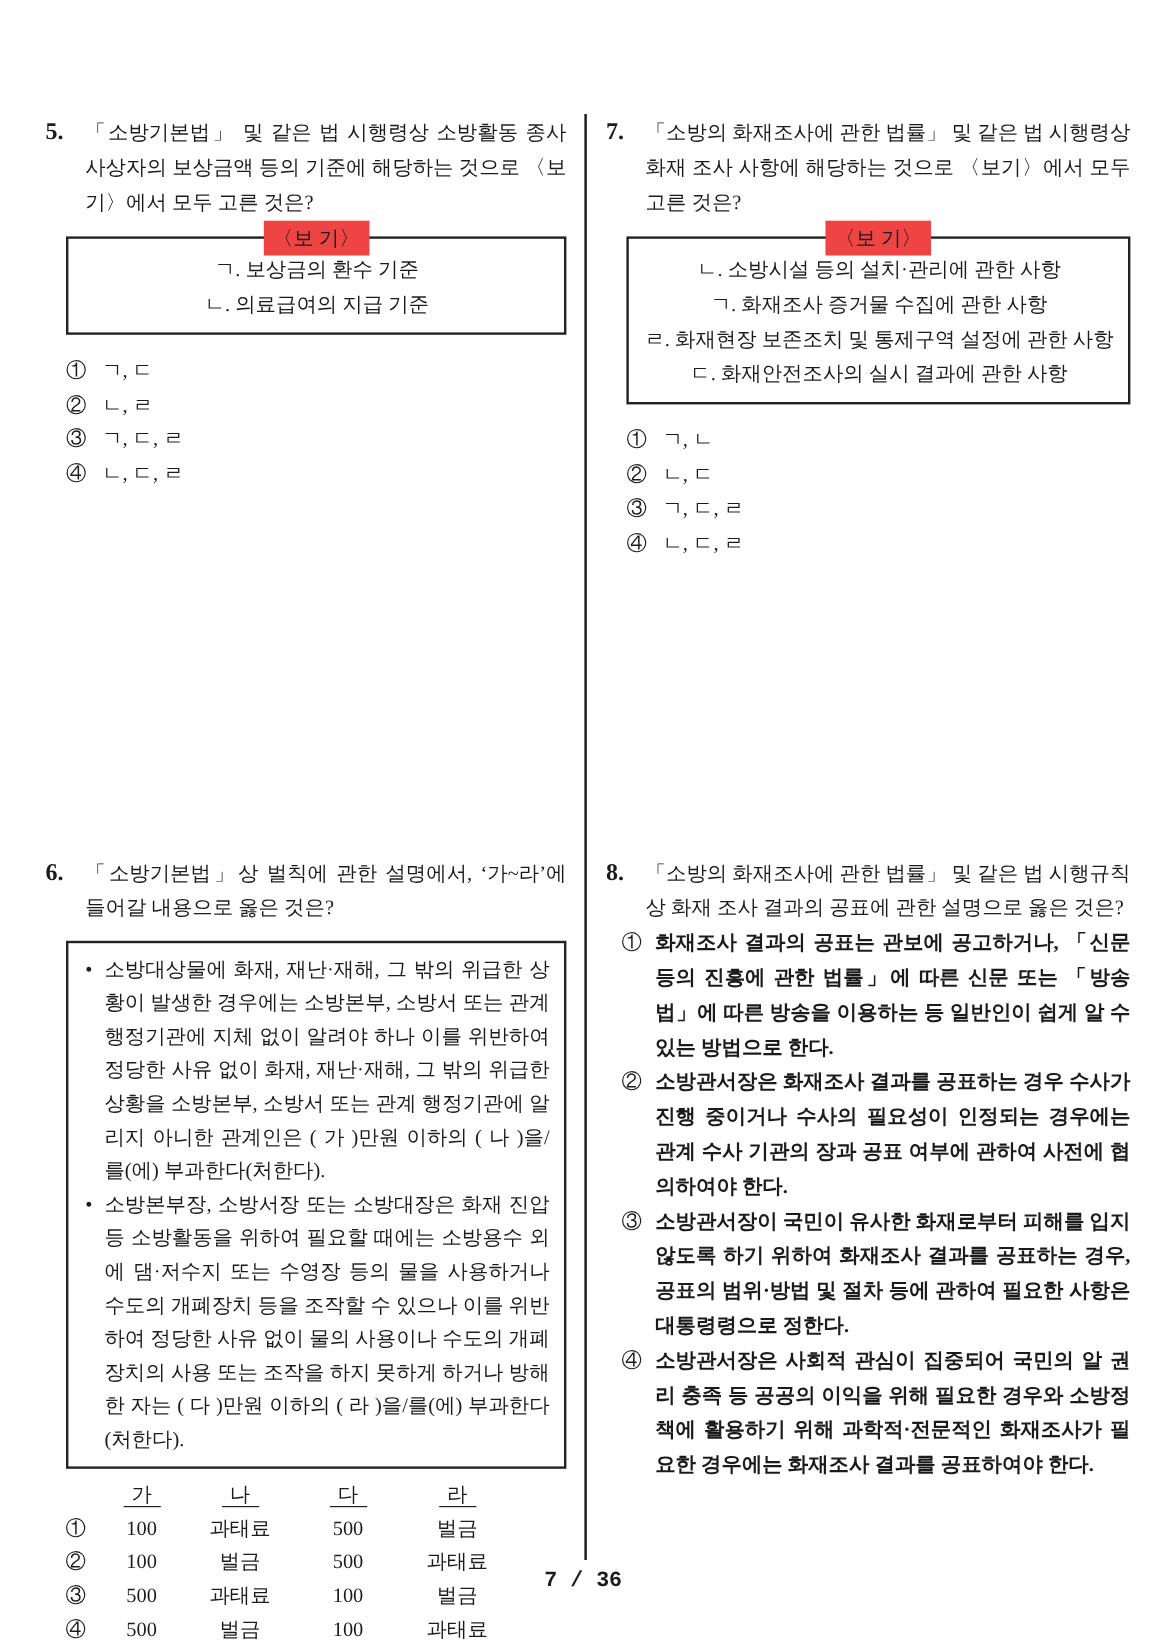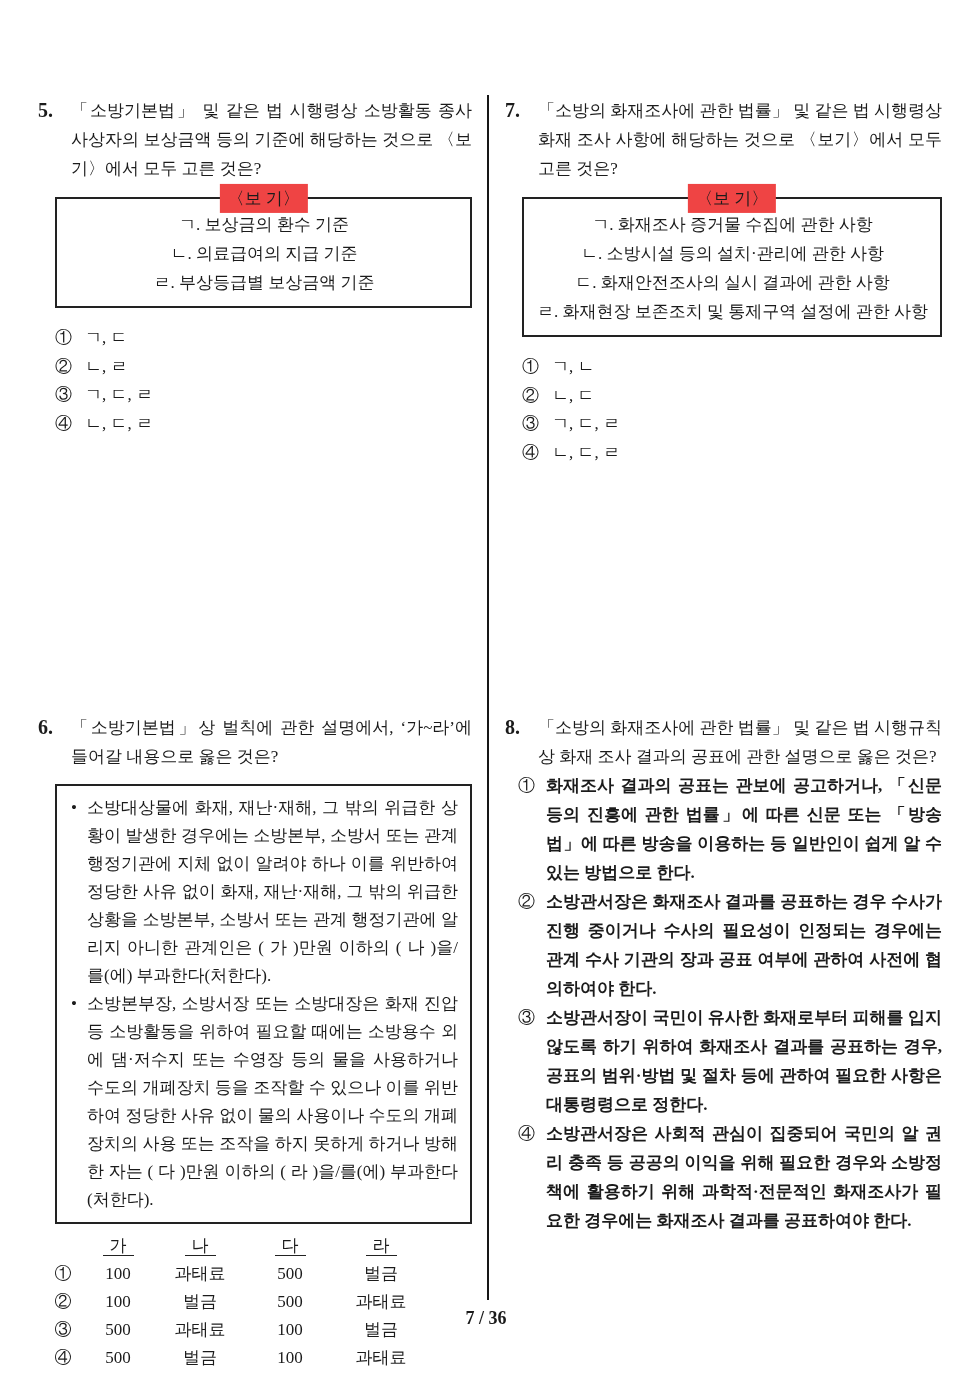--- a/index.html
+++ b/index.html
@@ -85,21 +85,21 @@
     border-bottom: 1.5px solid #222222;
     padding: 0 7px;
   }
   
   .page-footer {
     position: absolute;
     top: 1307px;
     left: 0;
     width: 100%;
     text-align: center;
-    font-family: Liberation Serif, serif;
+    font-family: Liberation Mono, monospace;
     font-weight: bold;
     font-size: 18px;
     line-height: 22px;
   }
 </style>
 </head>
 <body>
 
 <div class="page">
 
@@ -107,21 +107,20 @@
 
   <section class="question" style="left:38px; top:96px; width:434px;">
     <div class="q-head">
       <span class="q-num">5.</span>
       <p class="q-stem">「소방기본법」 및 같은 법 시행령상 소방활동 종사 사상자의 보상금액 등의 기준에 해당하는 것으로 〈보기〉에서 모두 고른 것은?</p>
     </div>
     <div class="bogi-box">
       <span class="bogi-label">〈보 기〉</span>
       <p class="bogi-item">ㄱ. 보상금의 환수 기준</p>
       <p class="bogi-item">ㄴ. 의료급여의 지급 기준</p>
-      <p class="bogi-item">ㄹ. 부상등급별 보상금액 기준</p>
     </div>
     <ul class="choices short">
       <li class="choice">
         <span class="marker">①</span>
         <span class="choice-text">ㄱ, ㄷ</span>
       </li>
       <li class="choice">
         <span class="marker">②</span>
         <span class="choice-text">ㄴ, ㄹ</span>
       </li>
@@ -190,24 +189,24 @@
     </div>
   </section>
 
   <section class="question" style="left:505px; top:96px; width:437px;">
     <div class="q-head">
       <span class="q-num">7.</span>
       <p class="q-stem">「소방의 화재조사에 관한 법률」 및 같은 법 시행령상 화재 조사 사항에 해당하는 것으로 〈보기〉에서 모두 고른 것은?</p>
     </div>
     <div class="bogi-box">
       <span class="bogi-label">〈보 기〉</span>
+      <p class="bogi-item">ㄴ. 소방시설 등의 설치·관리에 관한 사항</p>
       <p class="bogi-item">ㄱ. 화재조사 증거물 수집에 관한 사항</p>
-      <p class="bogi-item">ㄴ. 소방시설 등의 설치·관리에 관한 사항</p>
+      <p class="bogi-item">ㄹ. 화재현장 보존조치 및 통제구역 설정에 관한 사항</p>
       <p class="bogi-item">ㄷ. 화재안전조사의 실시 결과에 관한 사항</p>
-      <p class="bogi-item">ㄹ. 화재현장 보존조치 및 통제구역 설정에 관한 사항</p>
     </div>
     <ul class="choices short">
       <li class="choice">
         <span class="marker">①</span>
         <span class="choice-text">ㄱ, ㄴ</span>
       </li>
       <li class="choice">
         <span class="marker">②</span>
         <span class="choice-text">ㄴ, ㄷ</span>
       </li>

